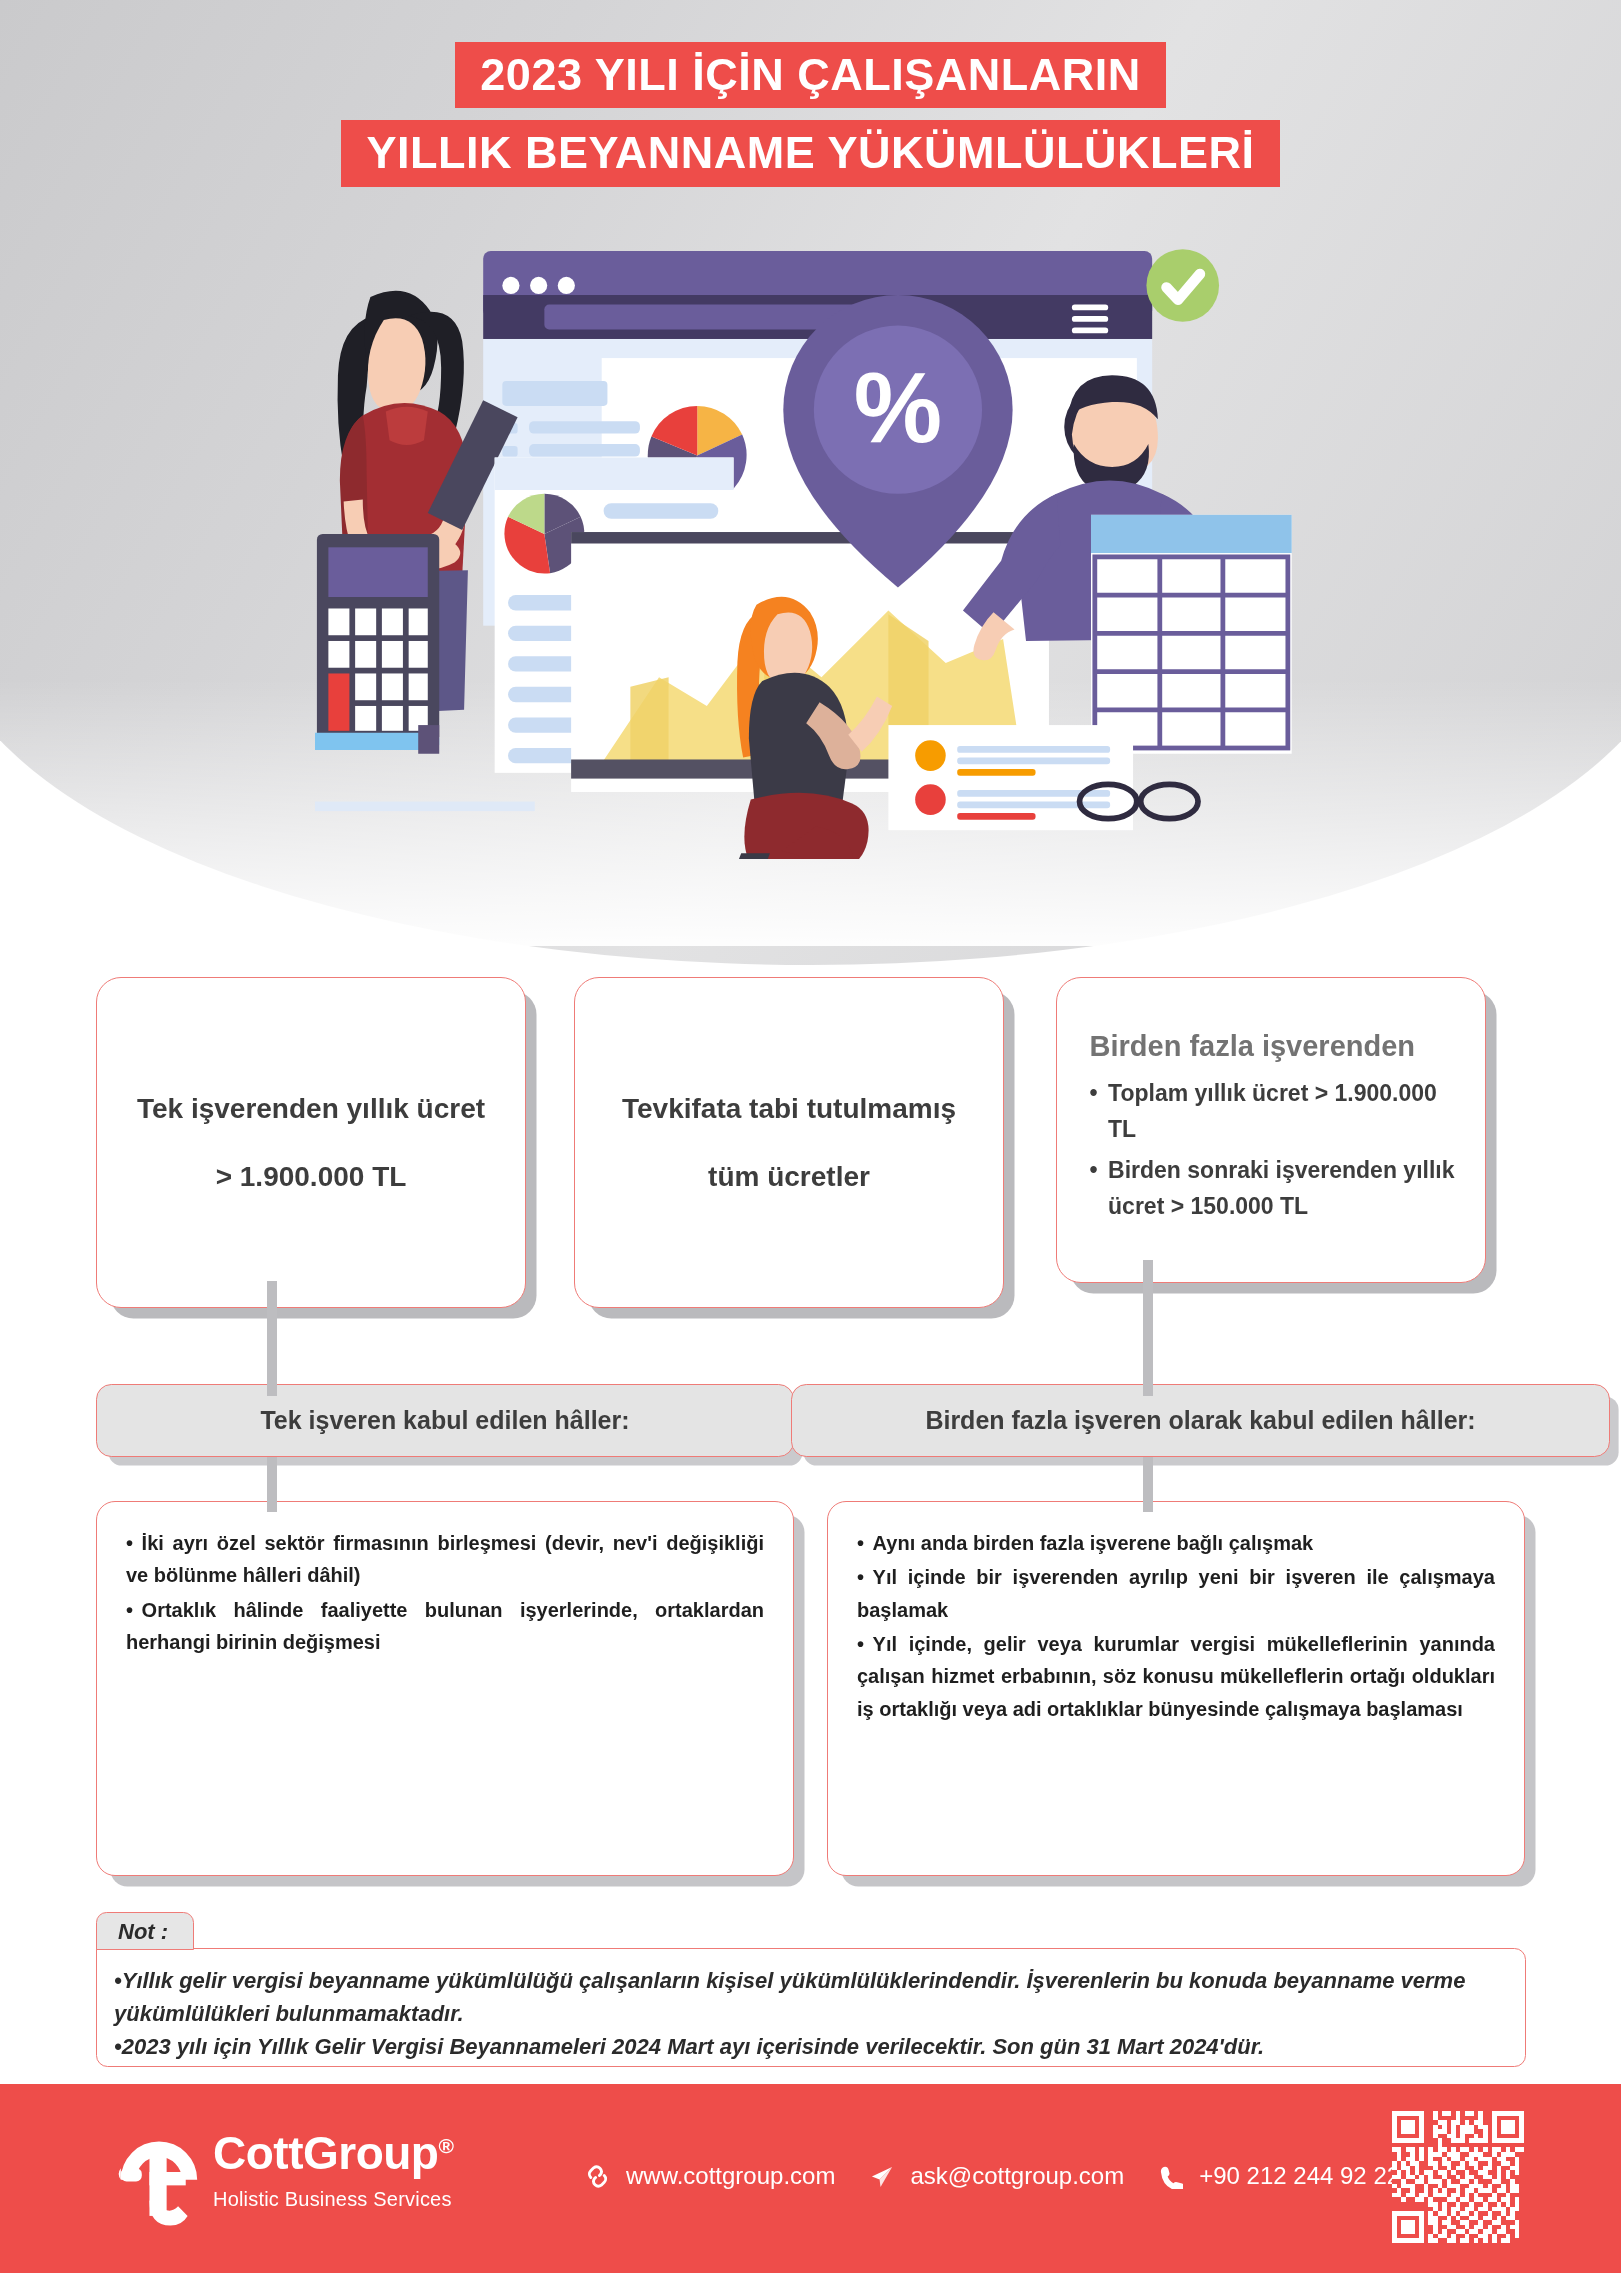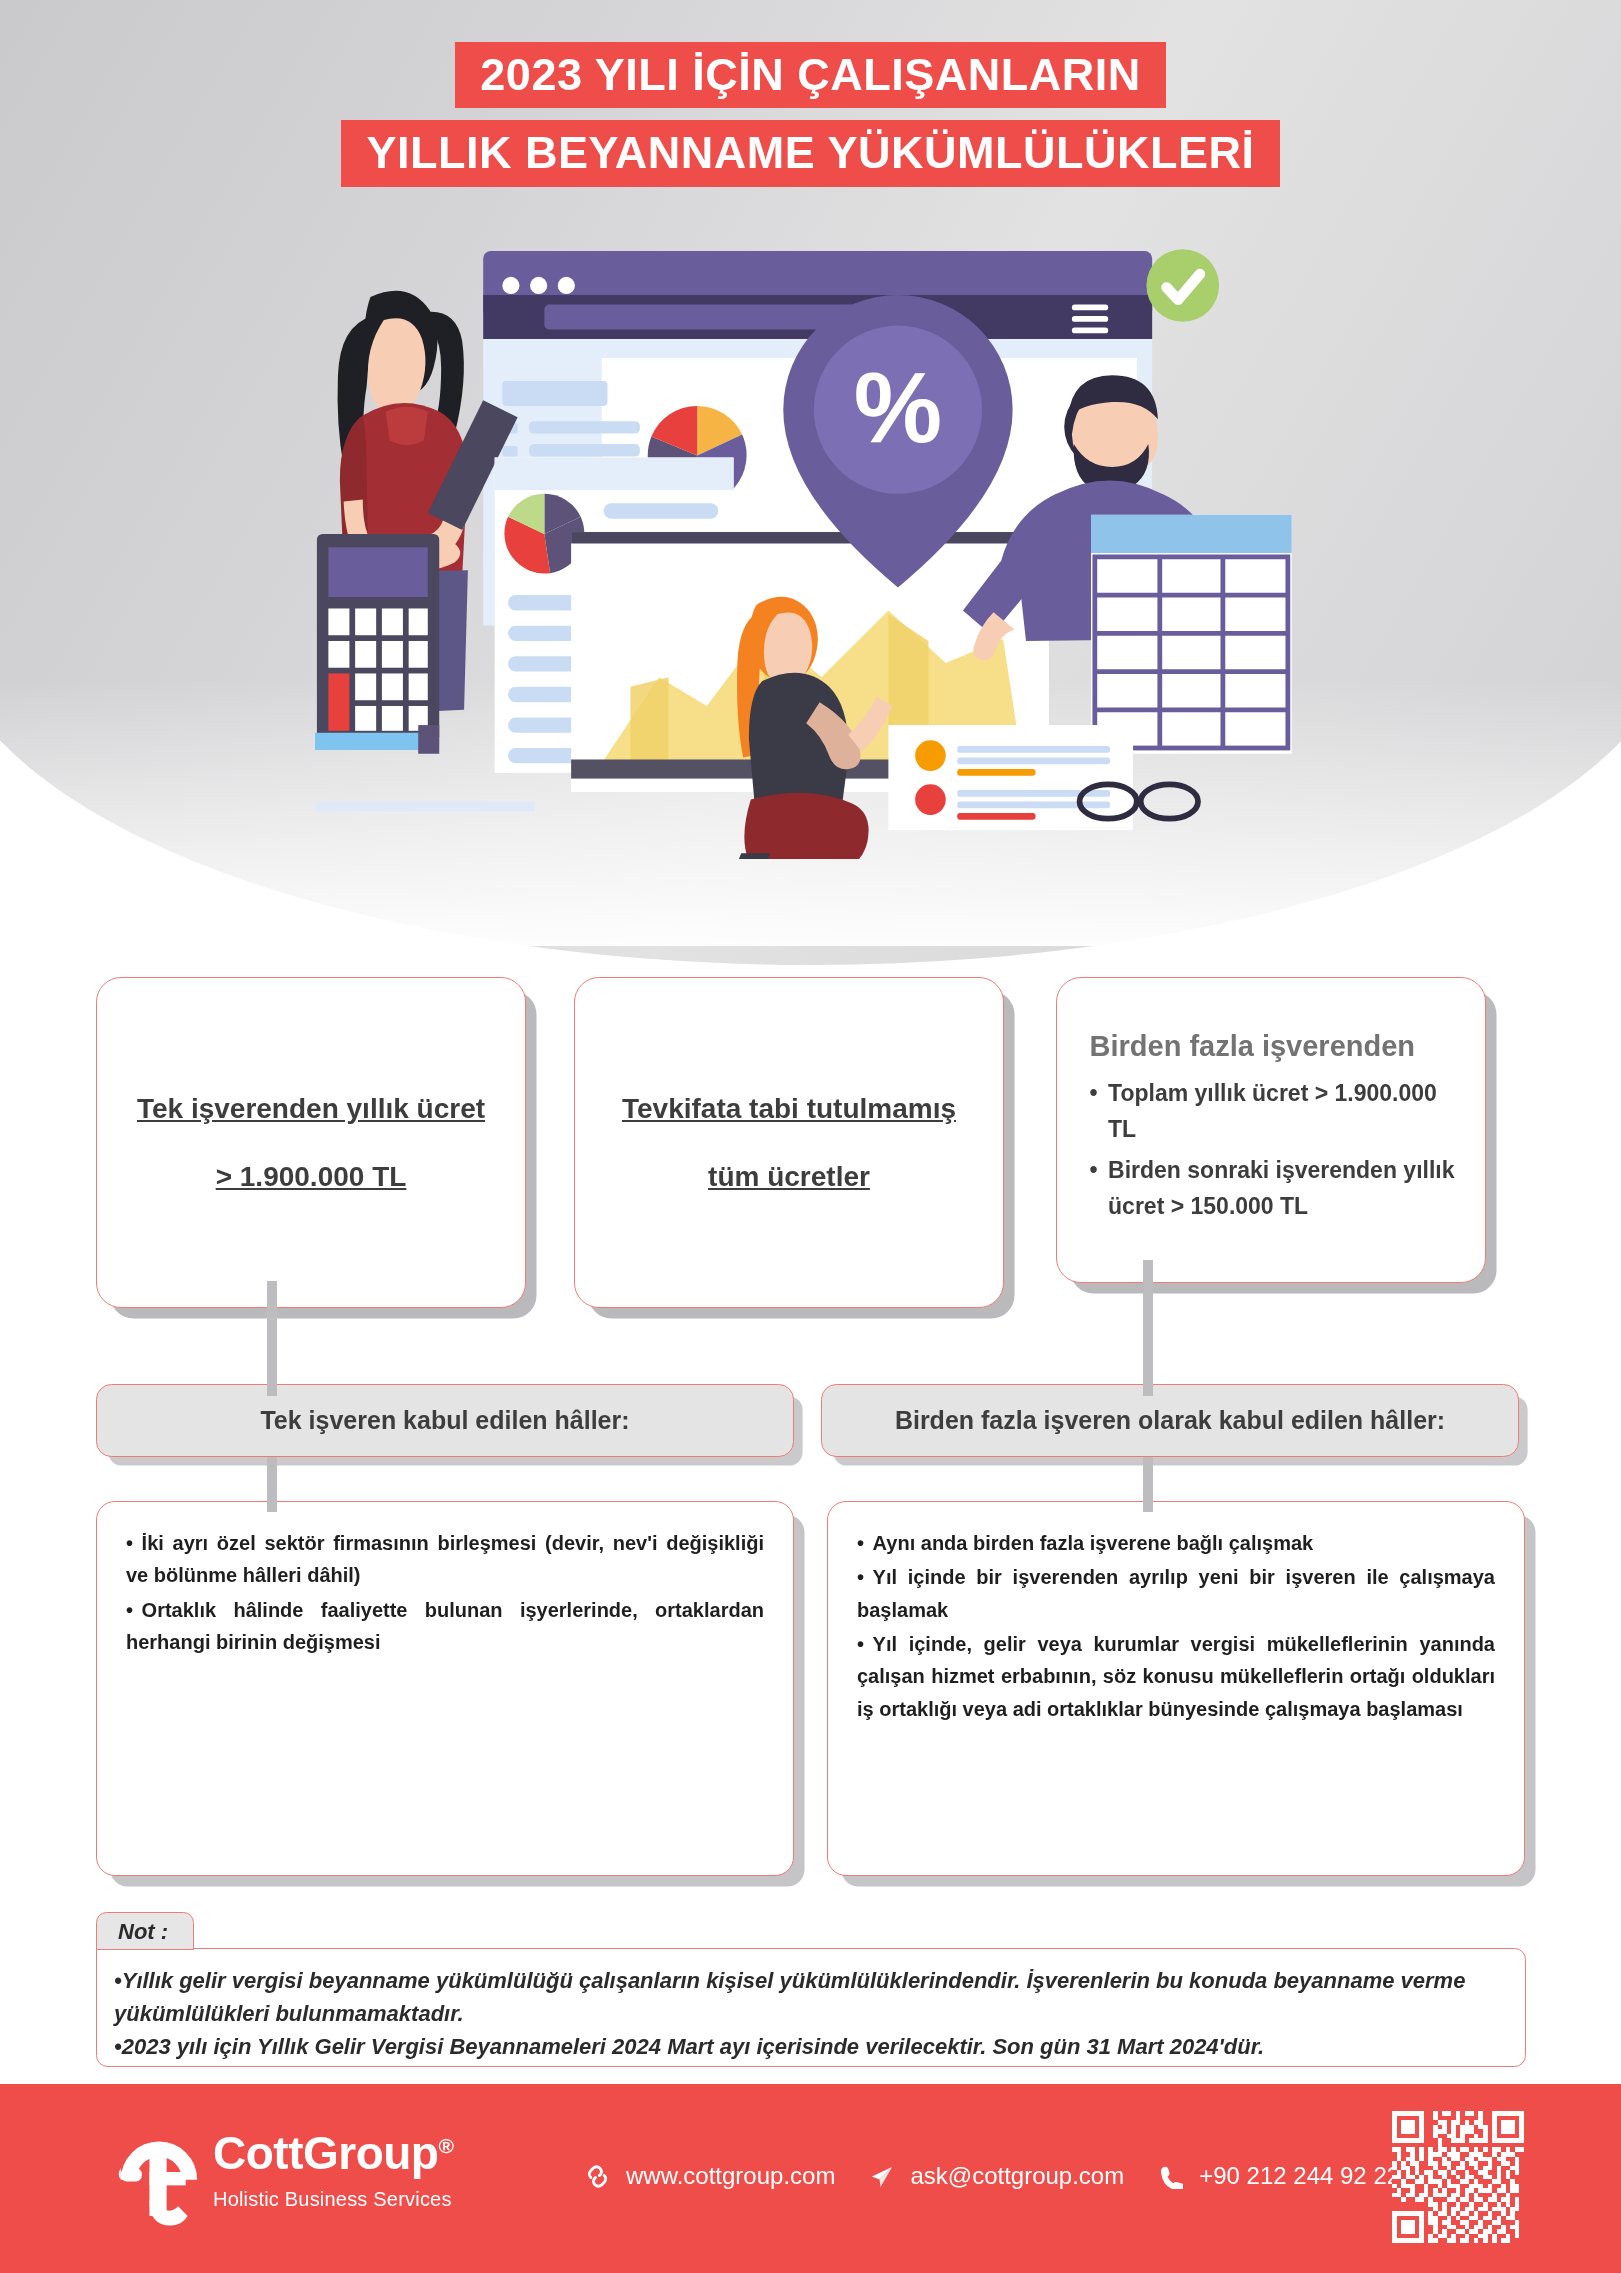--- a/index.html
+++ b/index.html
@@ -79,21 +79,21 @@
     box-shadow: 12.4px 12.4px 0 -1.9px rgba(130,130,135,.55);
     display: flex; flex-direction: column; justify-content: center;
     padding: 17px 25px;
   }
   .card.c1 { left: 96px; width: 430px; height: 331px; align-items: center; }
   .card.c2 { left: 574px; width: 430px; height: 331px; align-items: center; }
   .card.c3 { left: 1056px; width: 430px; height: 306px; align-items: flex-start; padding-left: 32.5px; }
 
   .card-line {
     font-size: 28px; font-weight: bold; color: #3d3d3d;
-    text-align: center; line-height: 1.25; text-decoration: underline;
+    text-align: center; line-height: 1.25;
   }
   .card-line.gap { margin-top: 32.5px; }
   .c3-head { font-size: 29px; font-weight: bold; color: #737373; margin-bottom: 13.4px; }
   .c3-bul {
     font-size: 23px; font-weight: bold; color: #3d3d3d;
     line-height: 1.55; display: flex; gap: 10.5px; margin-bottom: 5.7px;
   }
   .c3-bul .dot { flex: none; }
 
   
@@ -103,21 +103,21 @@
   .ghead {
     position: absolute;
     background: #e4e4e4;
     border: 1.3px solid #ef7b77;
     border-radius: 15.3px;
     box-shadow: 10.5px 10.5px 0 -1.9px rgba(150,150,155,.5);
     display: flex; align-items: center; justify-content: center;
     font-size: 25px; font-weight: bold; color: #3d3d3d;
   }
   .ghead.g1 { left: 96px; top: 1384px; width: 698px; height: 73px; }
-  .ghead.g2 { left: 821px; top: 1384px; width: 698px; height: 73px; }
+  .ghead.g2 { left: 791px; top: 1384px; width: 819px; height: 73px; }
 
   
   .dbox {
     position: absolute;
     background: #ffffff;
     border: 1.4px solid #ef7b77;
     border-radius: 19px;
     box-shadow: 12.4px 12.4px 0 -1.9px rgba(140,140,145,.5);
     padding: 25px 29px 21px 29px;
   }

